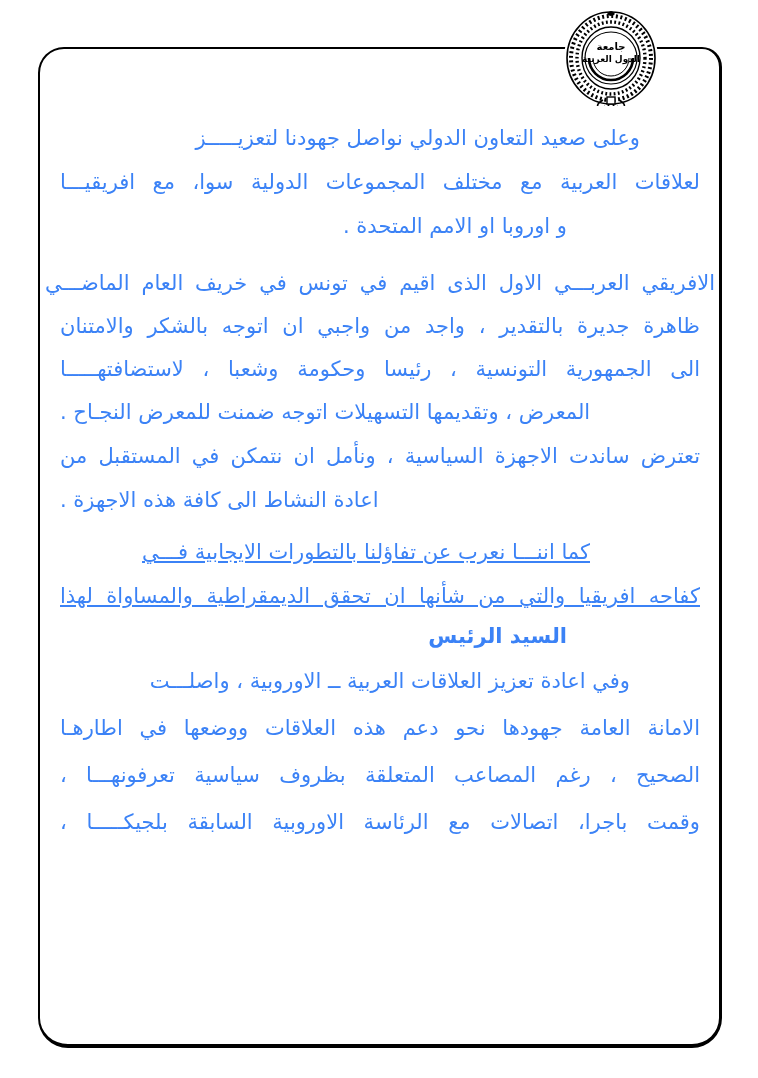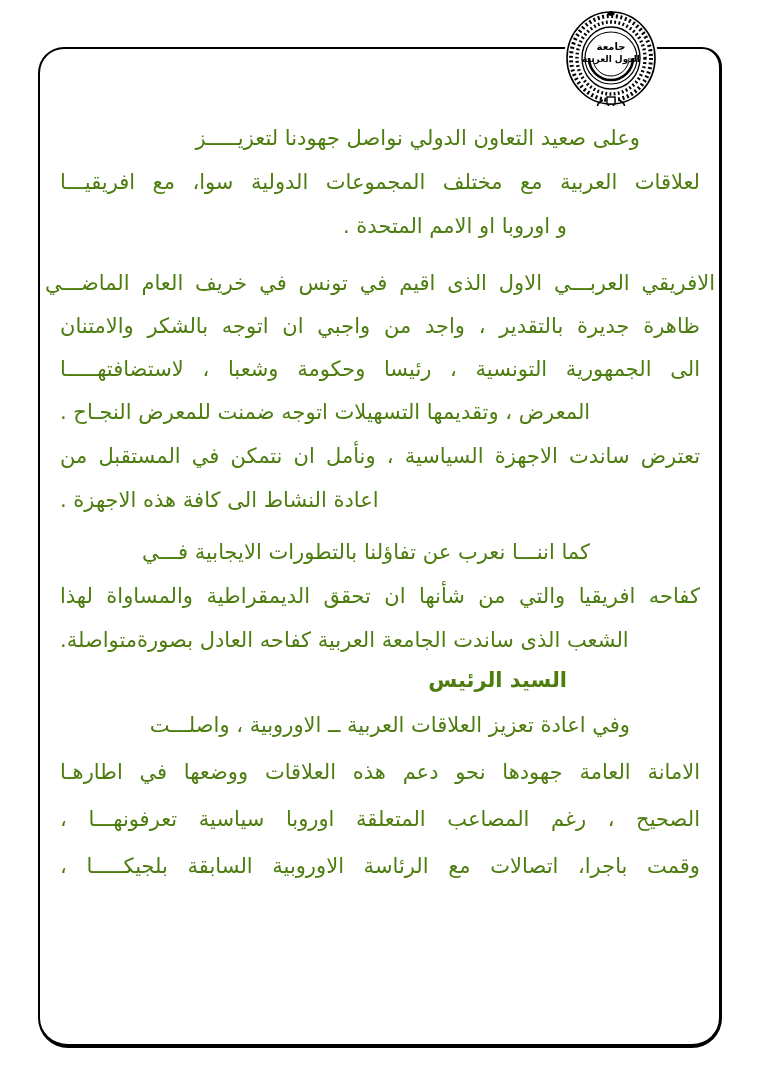--- a/index.html
+++ b/index.html
@@ -25,32 +25,32 @@
     position:absolute;
     left:563px;top:6px;
     width:96px;height:100px;
   }
   .textblock{
     position:absolute;
     left:60px;top:116px;
     width:640px;
     direction:rtl;
     font-size:21px;
-    color:#4d7c0f;
+    color:#3b82f6;
     letter-spacing:0px;
   }
   .tl{
     height:44px;line-height:44px;
     white-space:nowrap;
     text-align:right;
   }
   .para-2 .tl{height:43px;line-height:43px;}
   .para-5 .tl{height:47px;line-height:47px;}
   .para-2{margin-top:14px;}
-  .para-4{margin-top:8px;}
+  .para-4{margin-top:8px;text-decoration:underline;}
   .heading-row{margin-top:-4px;}
   .tl.j{
     white-space:normal;
     text-align:justify;
     text-align-last:justify;
   }
   .tl.l{text-align:left;}
   .mr0{margin-left:0;margin-right:0;}
   .mr60{margin-right:60px;}
   .mr70{margin-right:70px;}
@@ -97,27 +97,26 @@
   </div>
 
   <div class="para-3">
     <div class="tl j">تعترض ساندت الاجهزة السياسية ، ونأمل ان نتمكن في المستقبل من</div>
     <div class="tl l">اعادة النشاط الى كافة هذه الاجهزة .</div>
   </div>
 
   <div class="para-4">
     <div class="tl mr110">كما اننـــا نعرب عن تفاؤلنا بالتطورات الايجابية فـــي</div>
     <div class="tl j">كفاحه افريقيا والتي من شأنها ان تحقق الديمقراطية والمساواة لهذا</div>
-    <div class="tl l">الشعب الذى ساندت الجامعة العربية كفاحه العادل بصورةمتواصلة.</div>
   </div>
 
   <div class="heading-row">
     <div class="tl mr133">السيد الرئيس</div>
   </div>
 
   <div class="para-5">
     <div class="tl mr70">وفي اعادة تعزيز العلاقات العربية ــ الاوروبية ، واصلـــت</div>
     <div class="tl j">الامانة العامة جهودها نحو دعم هذه العلاقات ووضعها في اطارهـا</div>
-    <div class="tl j">الصحيح ، رغم المصاعب المتعلقة اوروبا سياسية تعرفونهـــا ،</div>
+    <div class="tl j">الصحيح ، رغم المصاعب المتعلقة بظروف سياسية تعرفونهـــا ،</div>
     <div class="tl j">وقمت باجرا، اتصالات مع الرئاسة الاوروبية السابقة بلجيكـــــا ،</div>
   </div>
 
 </div>
 
 </body></html>

